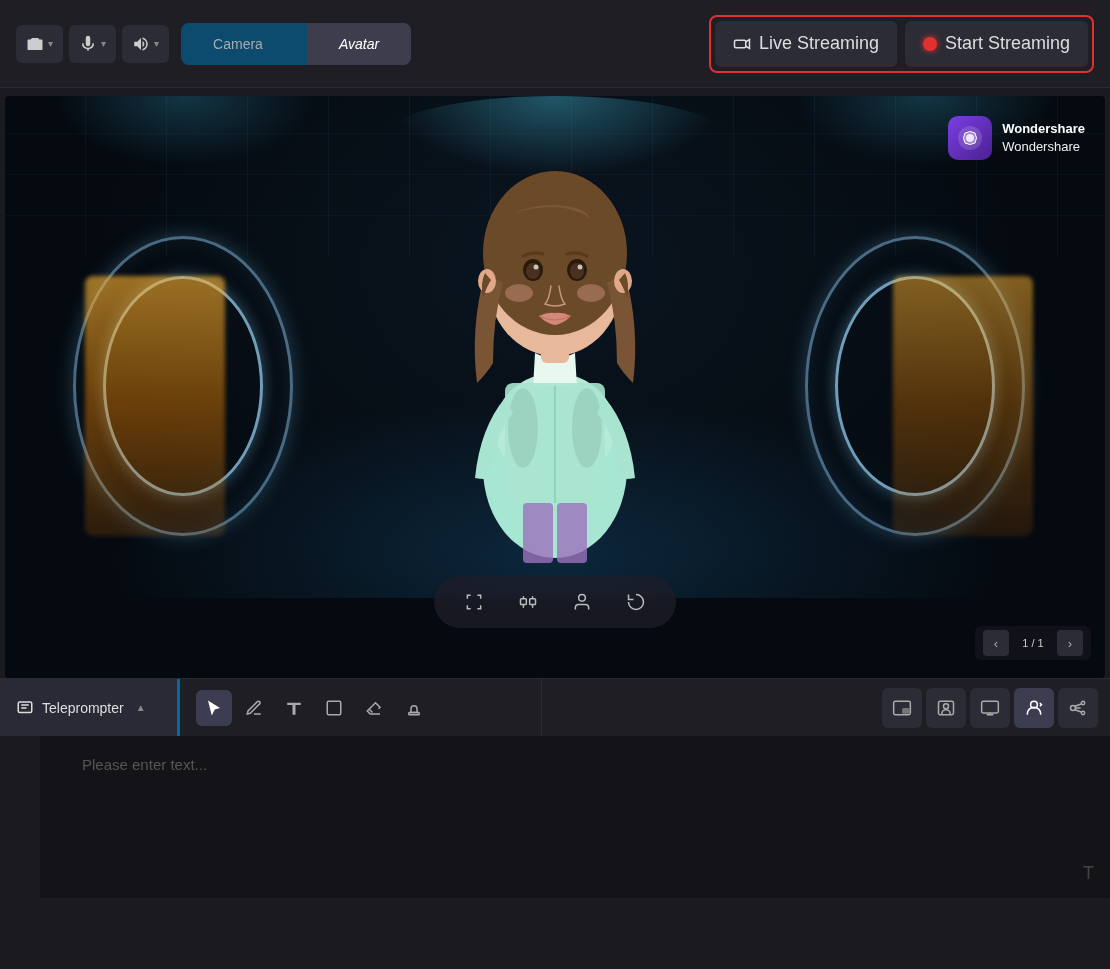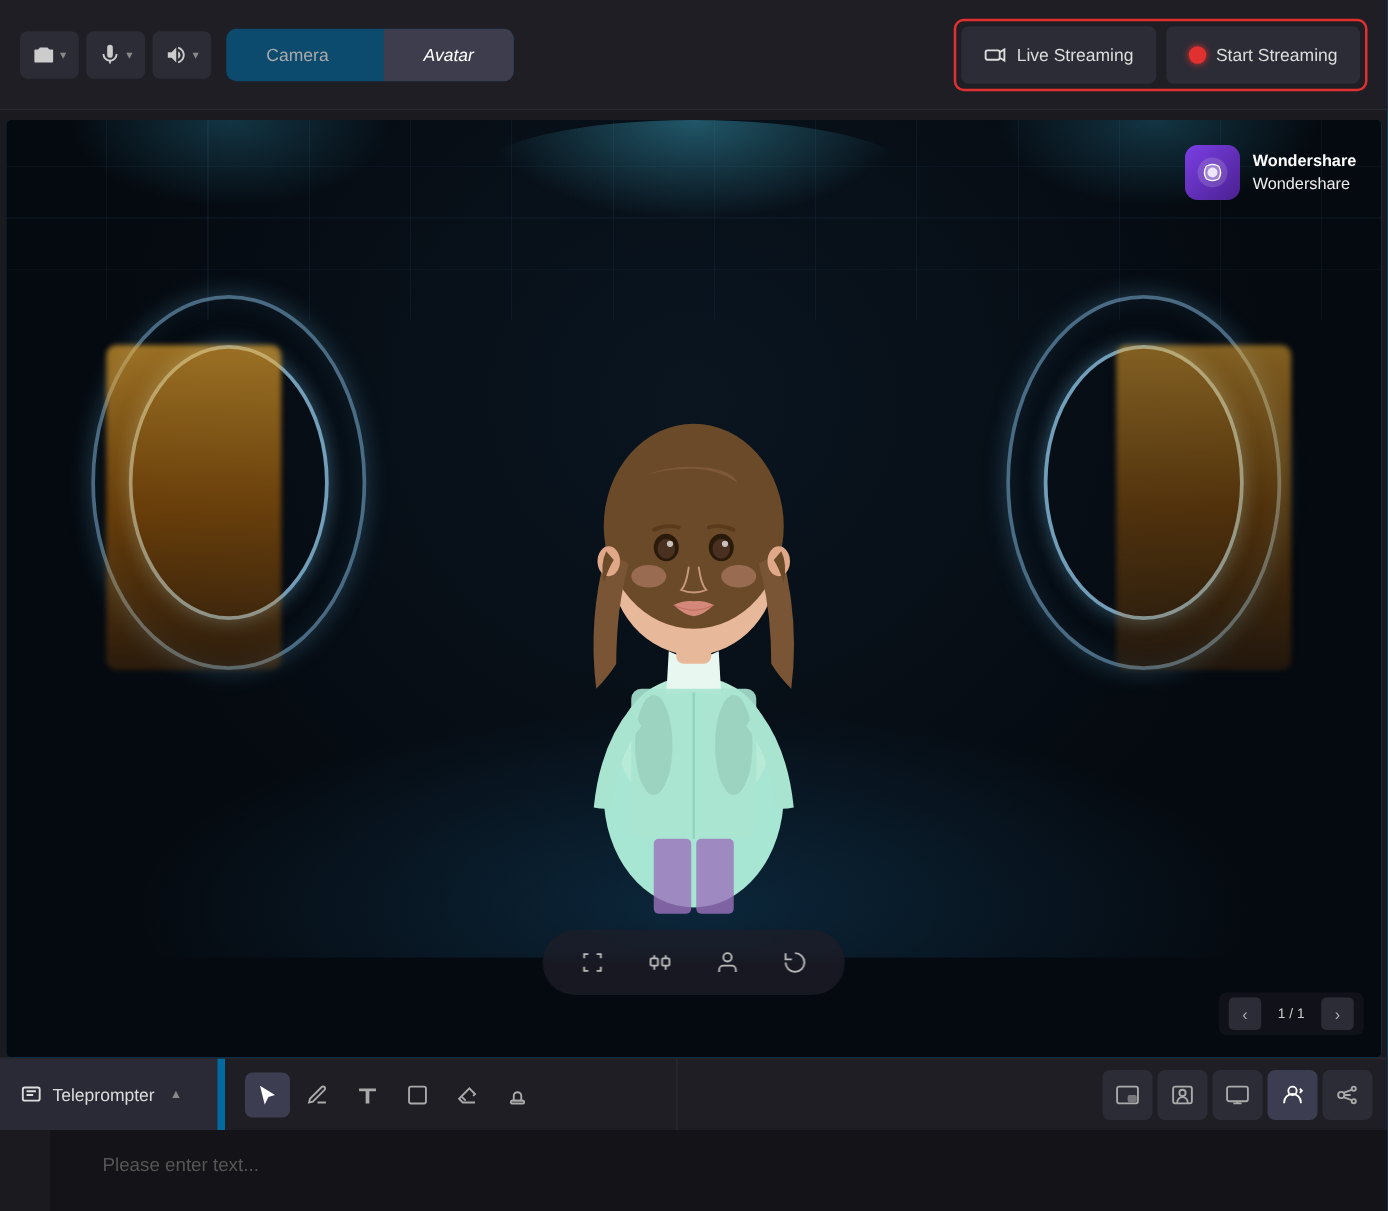--- a/index.html
+++ b/index.html
@@ -79,40 +79,40 @@
     .action-btn {
       display: flex;
       align-items: center;
       gap: 8px;
       background: #2c2c36;
       border: none;
       border-radius: 6px;
       color: #ddd;
       padding: 8px 18px;
       cursor: pointer;
-      font-size: 14px;
+      font-size: 18px;
       height: 46px;
       white-space: nowrap;
     }
     .rec-dot {
       width: 14px;
       height: 14px;
       background: #e03030;
       border-radius: 50%;
       display: inline-block;
       box-shadow: 0 0 6px #e03030;
     }
 
     
     .main-preview {
       position: relative;
       width: 1100px;
       margin: 8px auto 0;
-      height: 750px;
-      background: #0369a1;
+      height: 582px;
+      background: #7f1d1d;
       border-radius: 4px;
       overflow: hidden;
     }
 
     
     .preview-bg {
       position: absolute;
       inset: 0;
       background:
         radial-gradient(ellipse at 50% 30%, #0a1520 0%, #050a10 60%),
@@ -323,21 +323,21 @@
       display: flex;
       align-items: center;
       gap: 8px;
       background: #2a2a36;
       border: none;
       color: #ddd;
       padding: 0 16px;
       height: 100%;
       cursor: pointer;
       font-size: 14px;
-      border-right: 6px solid #0369a1;
+      border-right: 3px solid #0369a1;
       min-width: 180px;
     }
     .tp-chevron { font-size: 10px; color: #888; margin-left: 4px; }
 
     .tool-group {
       display: flex;
       align-items: center;
       padding: 0 16px;
       gap: 4px;
       flex: 1;

